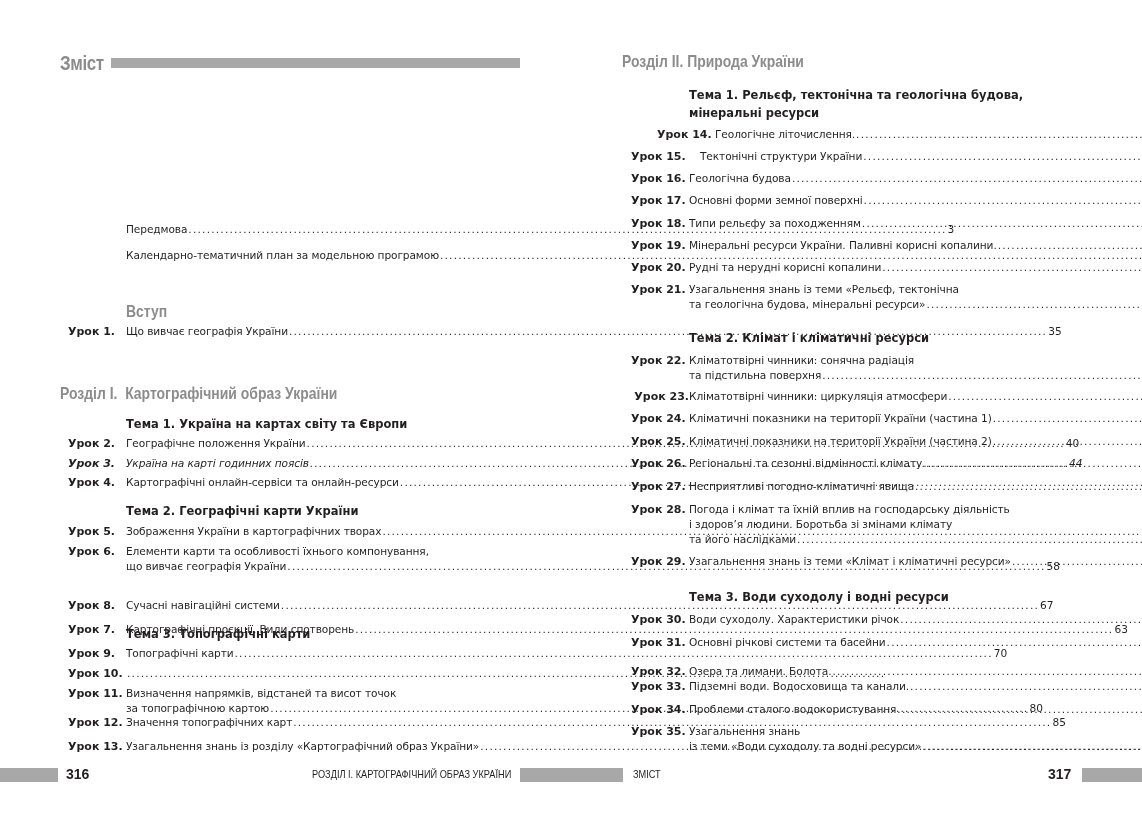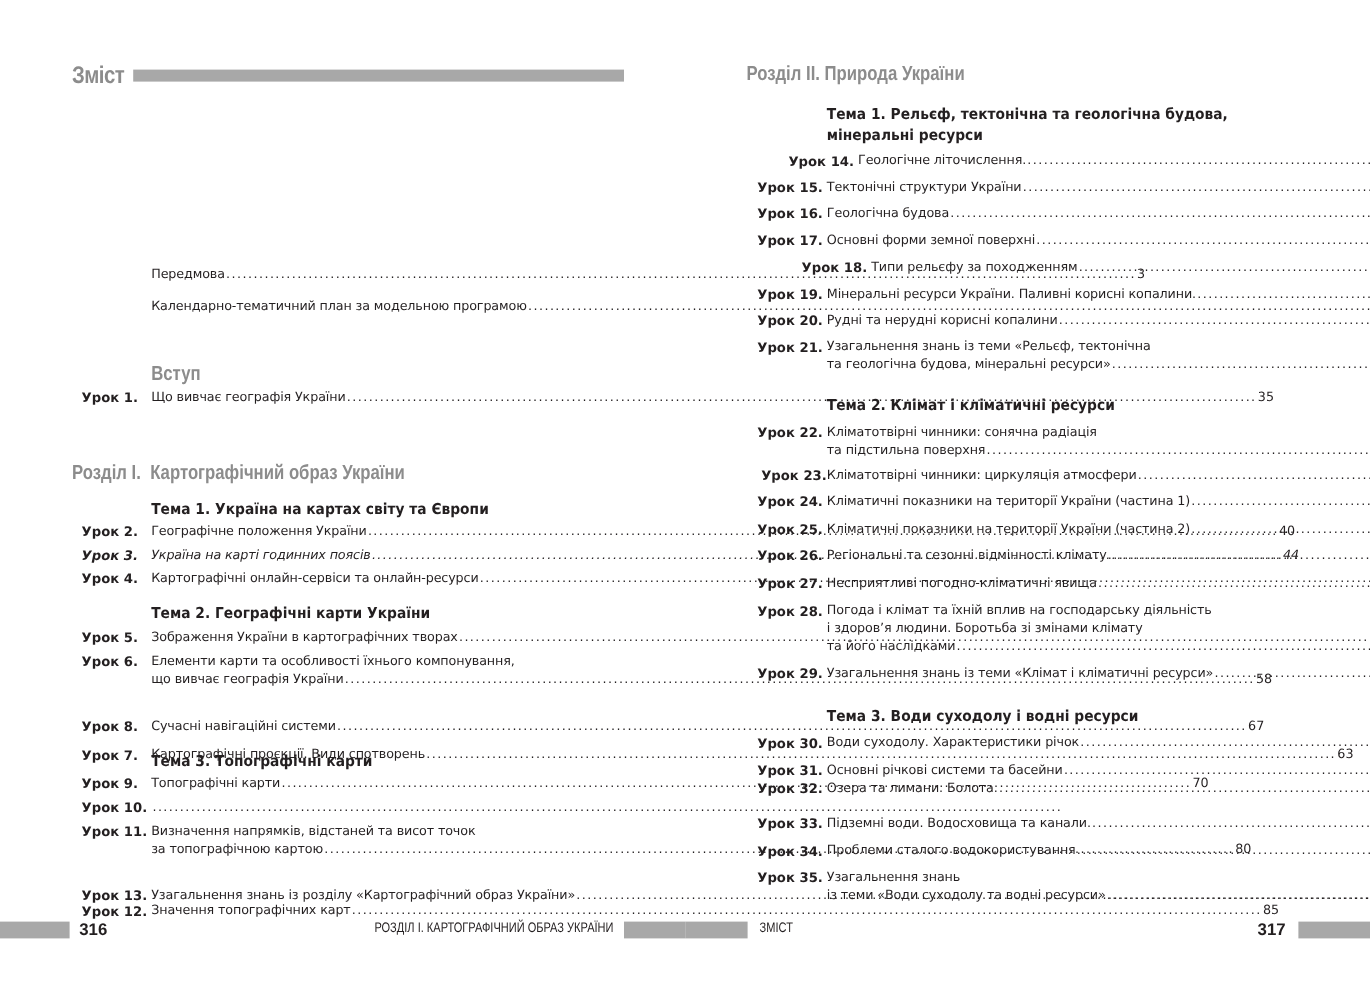--- a/index.html
+++ b/index.html
@@ -170,21 +170,21 @@
           <div class="line">
             <span class="txt">Визначення напрямків, відстаней та висот точок</span>
           </div>
           <div class="line">
             <span class="txt">за топографічною картою</span>
             <span class="dots"></span>
             <span class="pg">80</span>
           </div>
         </div>
       </div>
-      <div class="entry" style="left: 68px; top: 752px; width: 450px;">
+      <div class="entry" style="left: 68px; top: 715px; width: 450px;">
         <span class="lbl">Урок 12.</span>
         <div class="body">
           <div class="line">
             <span class="txt">Значення топографічних карт</span>
             <span class="dots"></span>
             <span class="pg">85</span>
           </div>
         </div>
       </div>
       <div class="entry" style="left: 68px; top: 739px; width: 450px;">
@@ -218,21 +218,21 @@
       <div class="topic" style="left: 118px; top: 104px;">мінеральні ресурси</div>
       <div class="entry" style="left: 60px; top: 127px; width: 451px; margin-left: 26px;">
         <span class="lbl">Урок 14.</span>
         <div class="body">
           <div class="line">
             <span class="txt">Геологічне літочислення.</span>
             <span class="dots"></span>
           </div>
         </div>
       </div>
-      <div class="entry" style="left: 60px; top: 149px; width: 451px;">
+      <div class="entry" style="left: 60px; top: 149px; width: 451px; gap: 11px;">
         <span class="lbl">Урок 15.</span>
         <div class="body">
           <div class="line">
             <span class="txt">Тектонічні структури України</span>
             <span class="dots"></span>
           </div>
         </div>
       </div>
       <div class="entry" style="left: 60px; top: 171px; width: 451px;">
         <span class="lbl">Урок 16.</span>
@@ -245,21 +245,21 @@
       </div>
       <div class="entry" style="left: 60px; top: 193px; width: 451px;">
         <span class="lbl">Урок 17.</span>
         <div class="body">
           <div class="line">
             <span class="txt">Основні форми земної поверхні</span>
             <span class="dots"></span>
           </div>
         </div>
       </div>
-      <div class="entry" style="left: 60px; top: 216px; width: 451px; margin-left: 37px;">
+      <div class="entry" style="left: 60px; top: 216px; width: 451px;">
         <span class="lbl">Урок 18.</span>
         <div class="body">
           <div class="line">
             <span class="txt">Типи рельєфу за походженням</span>
             <span class="dots"></span>
           </div>
         </div>
       </div>
       <div class="entry" style="left: 60px; top: 238px; width: 451px;">
         <span class="lbl">Урок 19.</span>
@@ -385,21 +385,21 @@
       </div>
       <div class="entry" style="left: 60px; top: 635px; width: 451px;">
         <span class="lbl">Урок 31.</span>
         <div class="body">
           <div class="line">
             <span class="txt">Основні річкові системи та басейни</span>
             <span class="dots"></span>
           </div>
         </div>
       </div>
-      <div class="entry" style="left: 60px; top: 650px; width: 451px; align-items: flex-end;">
+      <div class="entry" style="left: 60px; top: 664px; width: 451px; align-items: flex-end;">
         <span class="lbl">Урок 32.</span>
         <div class="body">
           <div class="line">
             <span class="txt">Озера та лимани. Болота.</span>
             <span class="dots"></span>
           </div>
         </div>
       </div>
       <div class="entry" style="left: 60px; top: 679px; width: 451px;">
         <span class="lbl">Урок 33.</span>

